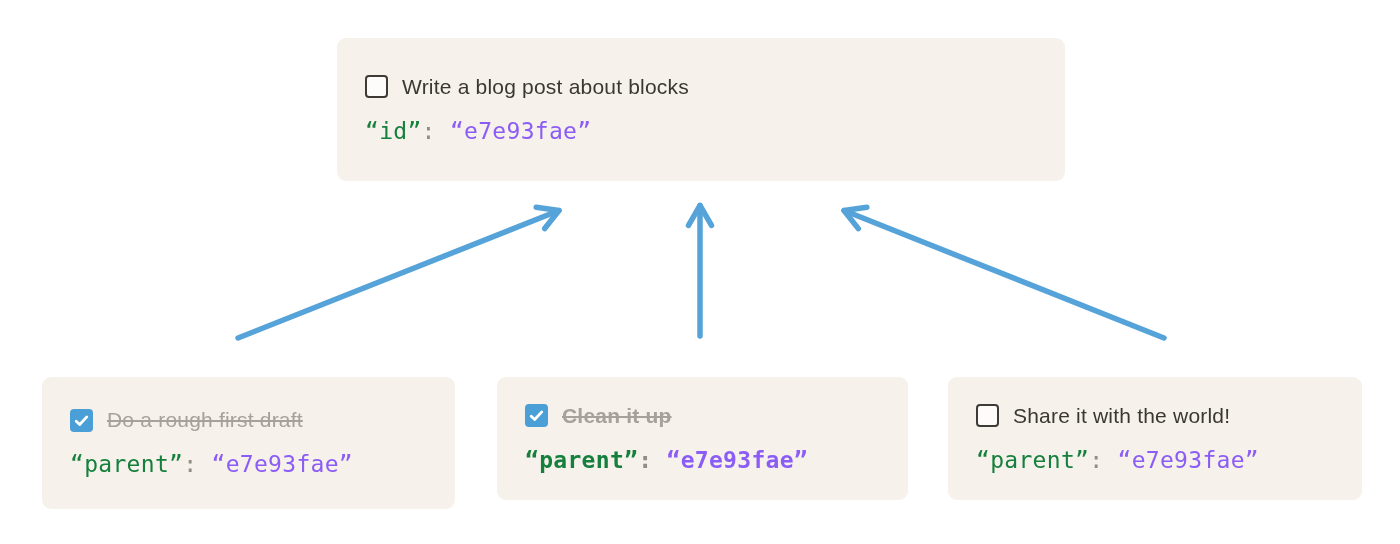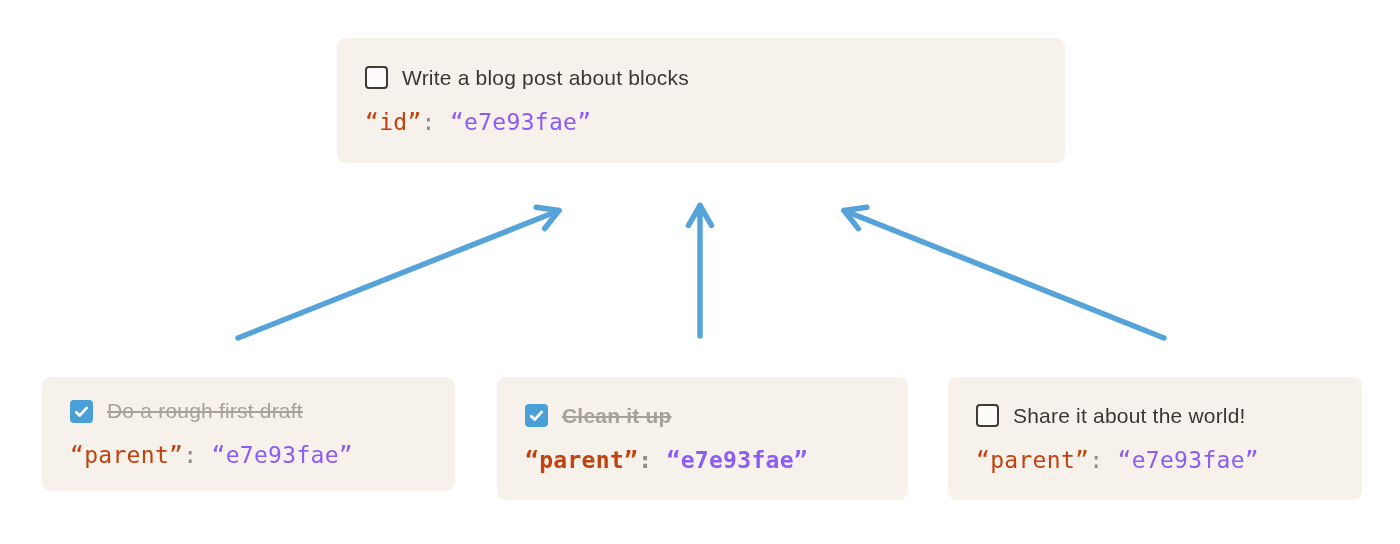--- a/index.html
+++ b/index.html
@@ -15,22 +15,22 @@
     position: absolute;
     background: #f6f1ea;
     border-radius: 9px;
     display: flex;
     flex-direction: column;
     justify-content: center;
     gap: 20px;
     padding: 0 28px;
     box-sizing: border-box;
   }
-  .card-parent { left: 337px; top: 38px;  width: 728px; height: 125px; }
-  .card-child1 { left: 42px;  top: 377px; width: 413px; height: 114px; }
+  .card-parent { left: 337px; top: 38px;  width: 728px; height: 143px; }
+  .card-child1 { left: 42px;  top: 377px; width: 413px; height: 132px; }
   .card-child2 { left: 497px; top: 377px; width: 411px; height: 123px; font-weight: bold; }
   .card-child3 { left: 948px; top: 377px; width: 414px; height: 123px; }
 
   .task-row { display: flex; align-items: center; gap: 14px; }
   .checkbox {
     width: 23px; height: 23px;
     border-radius: 4px;
     box-sizing: border-box;
     flex: 0 0 auto;
     display: flex; align-items: center; justify-content: center;
@@ -52,21 +52,21 @@
     text-decoration-thickness: 2px;
   }
 
   .code-row {
     font-family: "DejaVu Sans Mono", monospace;
     font-size: 23px;
     letter-spacing: 0.3px;
     white-space: nowrap;
     line-height: 1.1;
   }
-  .code-key   { color: #c2410c; }
+  .code-key   { color: #15803d; }
   .code-colon { color: #908c86; }
   .code-value { color: #8b5cf6; }
 
   .arrows-layer {
     position: absolute;
     left: 0; top: 0;
     width: 1400px; height: 544px;
     pointer-events: none;
   }
 </style>
@@ -126,20 +126,20 @@
       <span class="task-title done">Clean it up</span>
     </div>
     <div class="code-row">
       <span class="code-key">“parent”</span><span class="code-colon">:</span> <span class="code-value">“e7e93fae”</span>
     </div>
   </div>
 
   <div class="card card-child3">
     <div class="task-row">
       <span class="checkbox unchecked"></span>
-      <span class="task-title">Share it about the world!</span>
+      <span class="task-title">Share it with the world!</span>
     </div>
     <div class="code-row">
       <span class="code-key">“parent”</span><span class="code-colon">:</span> <span class="code-value">“e7e93fae”</span>
     </div>
   </div>
 
 </div>
 
 </body></html>

